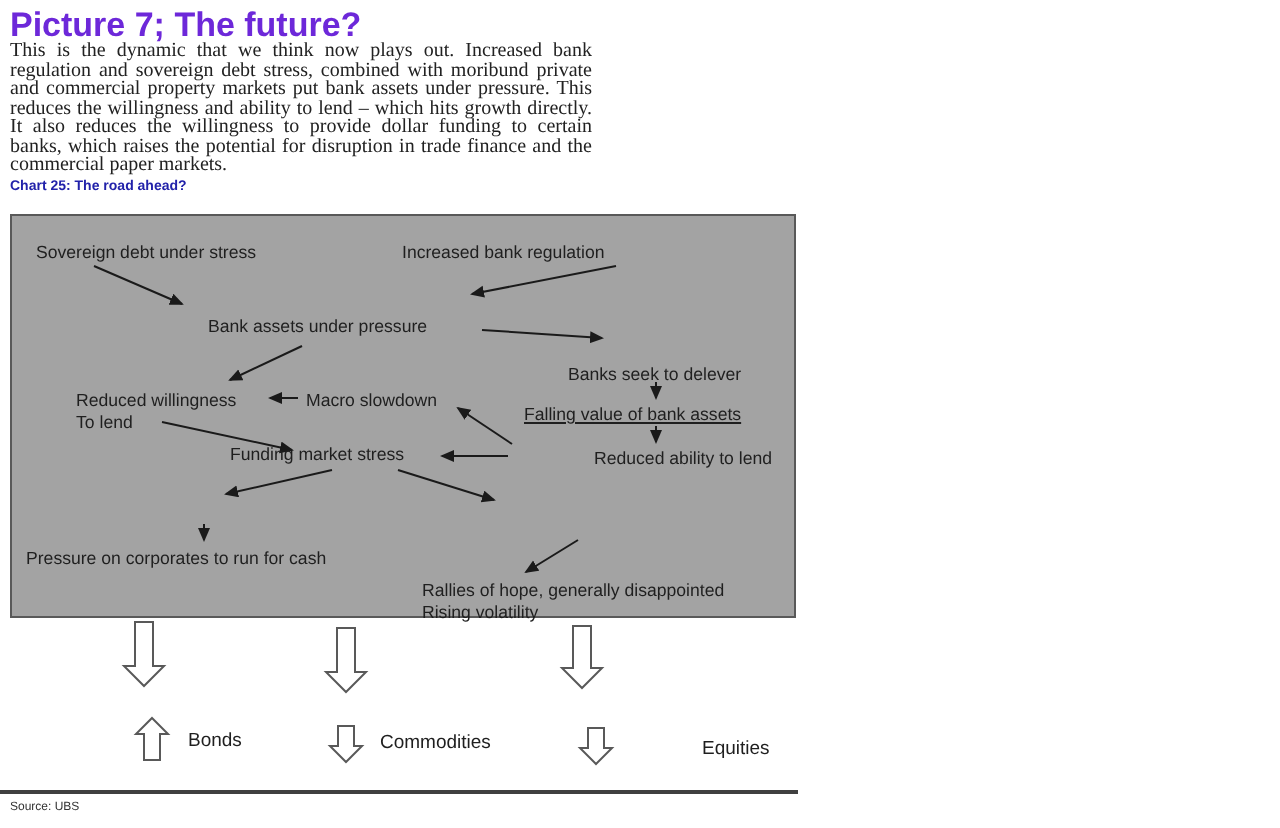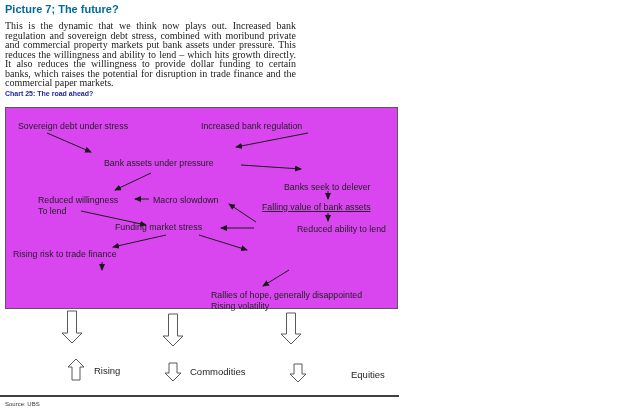--- a/index.html
+++ b/index.html
@@ -9,23 +9,23 @@
     width: 640px;
     height: 414px;
     background: #ffffff;
     font-family: "Liberation Sans", sans-serif;
     overflow: hidden;
   }
   .title {
     position: absolute;
     left: 5px; top: 3px;
     font-family: "Liberation Sans", sans-serif;
-    font-size: 11px;
+    font-size: 17px;
     font-weight: bold;
-    color: #0369a1;
+    color: #6d28d9;
   }
   .body-paragraph {
     position: absolute;
     left: 5px; top: 21px;
     width: 291px;
     font-family: "Liberation Serif", serif;
     font-size: 10px;
     line-height: 9.5px;
     text-align: justify;
     color: #222222;
@@ -36,21 +36,21 @@
     font-family: "Liberation Sans", sans-serif;
     font-size: 7px;
     font-weight: bold;
     color: #2222aa;
   }
   .diagram-box {
     position: absolute;
     left: 5px; top: 107px;
     width: 393px; height: 202px;
     border: 1px solid #595959;
-    background: #d946ef;
+    background: #a3a3a3;
   }
   .arrow-layer {
     position: absolute;
     left: 0; top: 0;
     width: 393px; height: 283px;
   }
   .node {
     position: absolute;
     font-size: 8.8px;
     line-height: 11px;
@@ -123,25 +123,25 @@
     <div class="node" style="left:12px; top:13px;">Sovereign debt under stress</div>
     <div class="node" style="left:195px; top:13px;">Increased bank regulation</div>
     <div class="node" style="left:98px; top:50px;">Bank assets under pressure</div>
     <div class="node" style="left:278px; top:74px;">Banks seek to delever</div>
     <div class="node" style="left:32px; top:87px;">Reduced willingness
 To lend</div>
     <div class="node" style="left:147px; top:87px;">Macro slowdown</div>
     <div class="node" style="left:256px; top:94px;text-decoration:underline;">Falling value of bank assets</div>
     <div class="node" style="left:256px; top:116px;padding-left:35px;">Reduced ability to lend</div>
     <div class="node" style="left:109px; top:114px;">Funding market stress</div>
-    <div class="node" style="left:7px; top:141px;">Rising risk to trade finance</div>
+    <div class="node" style="left:7px; top:166px;">Pressure on corporates to run for cash</div>
     <div class="node" style="left:205px; top:182px;">Rallies of hope, generally disappointed
 Rising volatility</div>
 
-    <div class="legend-label" style="left:88px; top:257px;">Rising</div>
+    <div class="legend-label" style="left:88px; top:257px;">Bonds</div>
     <div class="legend-label" style="left:184px; top:258px;">Commodities</div>
     <div class="legend-label" style="left:309px; top:261px;padding-left:36px;">Equities</div>
   </div>
 
   <div class="bottom-rule"></div>
   <div class="source-note">Source: UBS</div>
 
 </div>
 
 </body></html>

